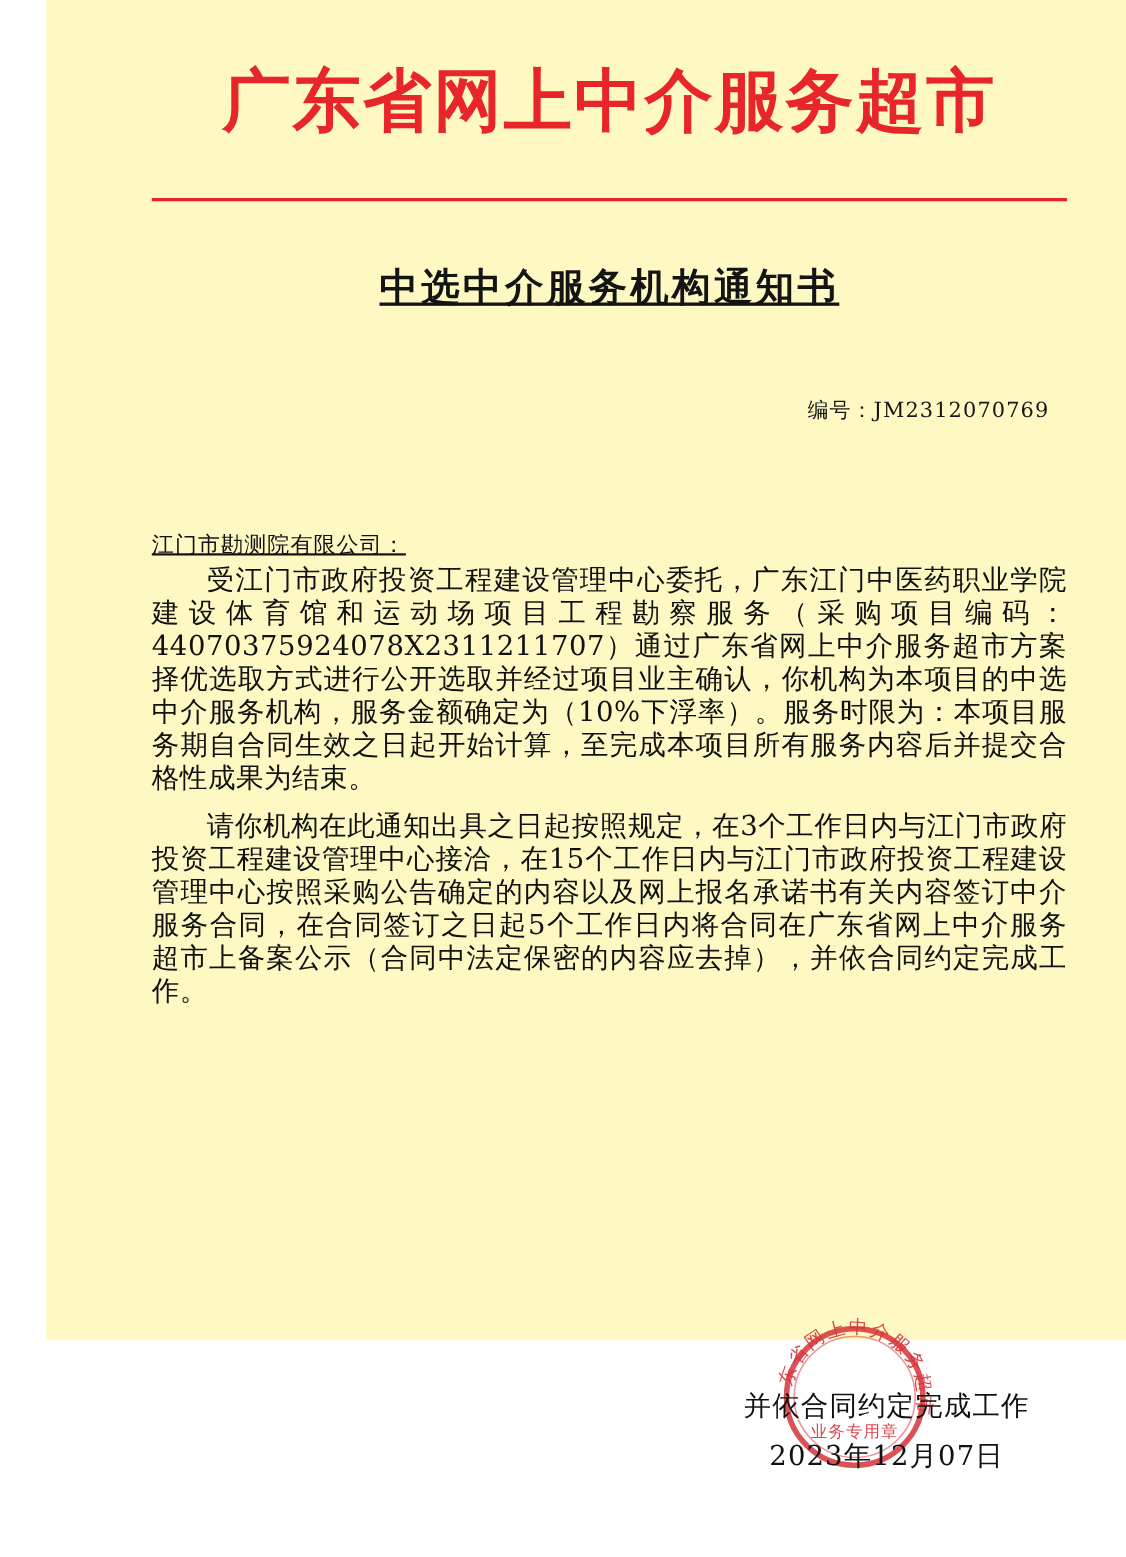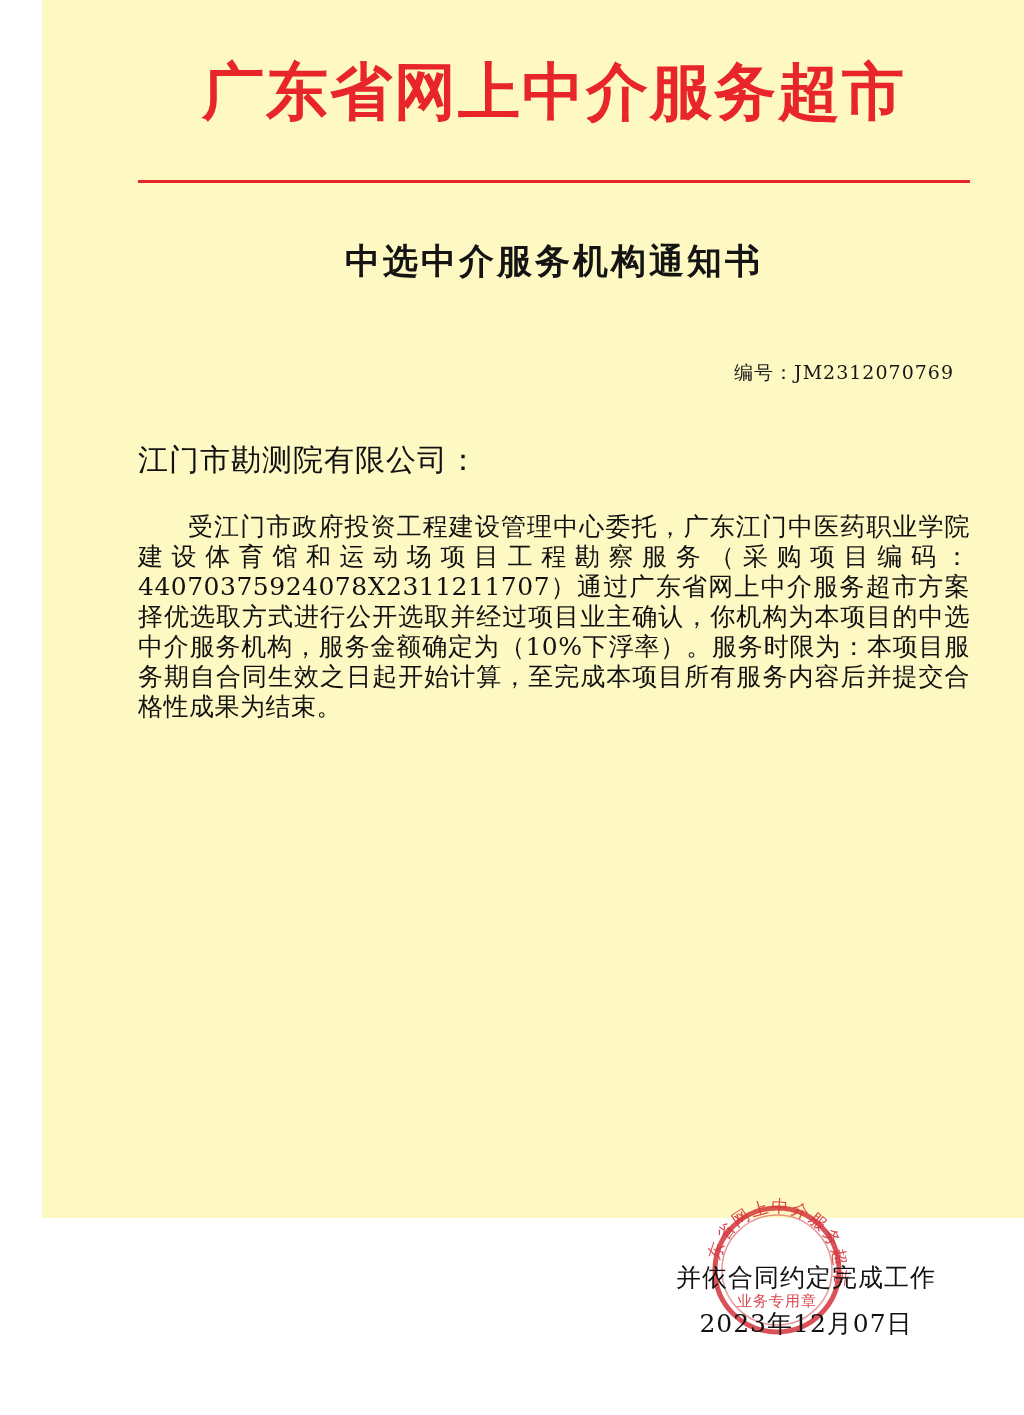--- a/index.html
+++ b/index.html
@@ -49,39 +49,41 @@
   .doc-title {
     position: absolute;
     left: 96px;
     top: 238px;
     width: 832px;
     text-align: center;
     font-size: 35px;
     font-weight: bold;
     letter-spacing: 3px;
     color: #141414;
+    text-decoration: underline;
   }
   .doc-number {
     position: absolute;
     right: 112px;
     top: 360px;
     font-size: 19px;
     color: #161616;
     letter-spacing: 1px;
   }
   .doc-number .num {
     font-family: "DejaVu Serif", "Liberation Serif", serif;
   }
   .addressee {
     position: absolute;
     left: 96px;
-    top: 440px;
-    font-size: 30px;
+    top: 482px;
+    font-size: 20px;
     color: #111111;
     letter-spacing: 1px;
+    text-decoration: underline;
   }
   .body-text {
     position: absolute;
     left: 96px;
     top: 512px;
     width: 832px;
     font-size: 25px;
     line-height: 30px;
     color: #111111;
     text-align: justify;
@@ -126,20 +128,21 @@
   <div class="doc-title">中选中介服务机构通知书</div>
 
   <div class="doc-number">
     <span>编号：</span><span class="num">JM2312070769</span>
   </div>
 
   <div class="addressee">江门市勘测院有限公司：</div>
 
   <div class="body-text">
     <p>受江门市政府投资工程建设管理中心委托，广东江门中医药职业学院建设体育馆和运动场项目工程勘察服务（采购项目编码：44070375924078X2311211707）通过广东省网上中介服务超市方案择优选取方式进行公开选取并经过项目业主确认，你机构为本项目的中选中介服务机构，服务金额确定为（10%下浮率）。服务时限为：本项目服务期自合同生效之日起开始计算，至完成本项目所有服务内容后并提交合格性成果为结束。</p>
+    <p>请你机构在此通知出具之日起按照规定，在3个工作日内与江门市政府投资工程建设管理中心接洽，在15个工作日内与江门市政府投资工程建设管理中心按照采购公告确定的内容以及网上报名承诺书有关内容签订中介服务合同，在合同签订之日起5个工作日内将合同在广东省网上中介服务超市上备案公示（合同中法定保密的内容应去掉），并依合同约定完成工作。</p>
   </div>
 
   <div class="seal">
     <svg width="160" height="160" viewBox="0 0 160 160" xmlns="http://www.w3.org/2000/svg">
       <defs>
         <path id="sealArc" d="M 80,80 m -58,0 a 58,58 0 1,1 116,0 a 58,58 0 1,1 -116,0"></path>
       </defs>
       <circle cx="80" cy="80" r="62" fill="none" stroke="#d4343a" stroke-width="5" opacity="0.85"></circle>
       <circle cx="80" cy="80" r="55" fill="none" stroke="#d4343a" stroke-width="1.5" opacity="0.5"></circle>
       <text font-size="17" fill="#d4343a" font-family="'DejaVu Serif', serif" opacity="0.9" letter-spacing="2">

